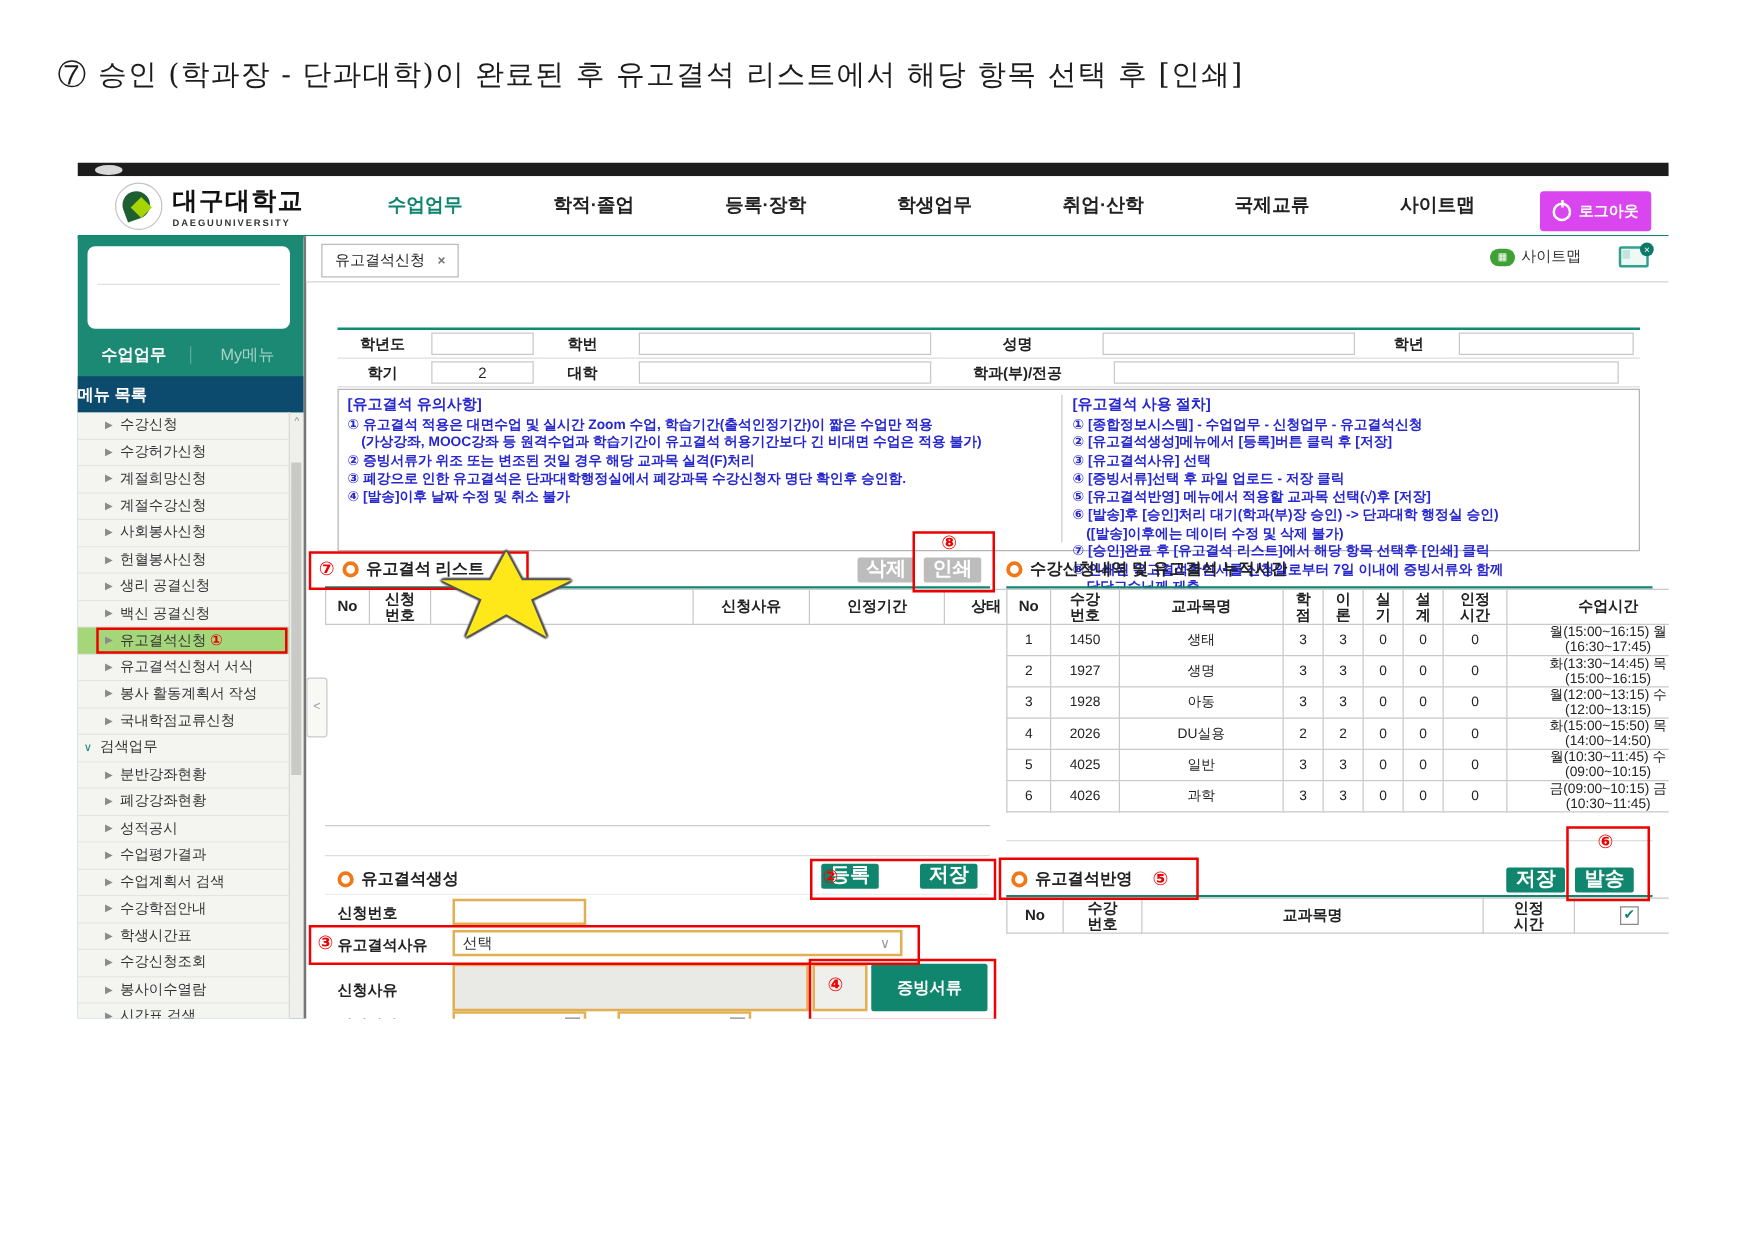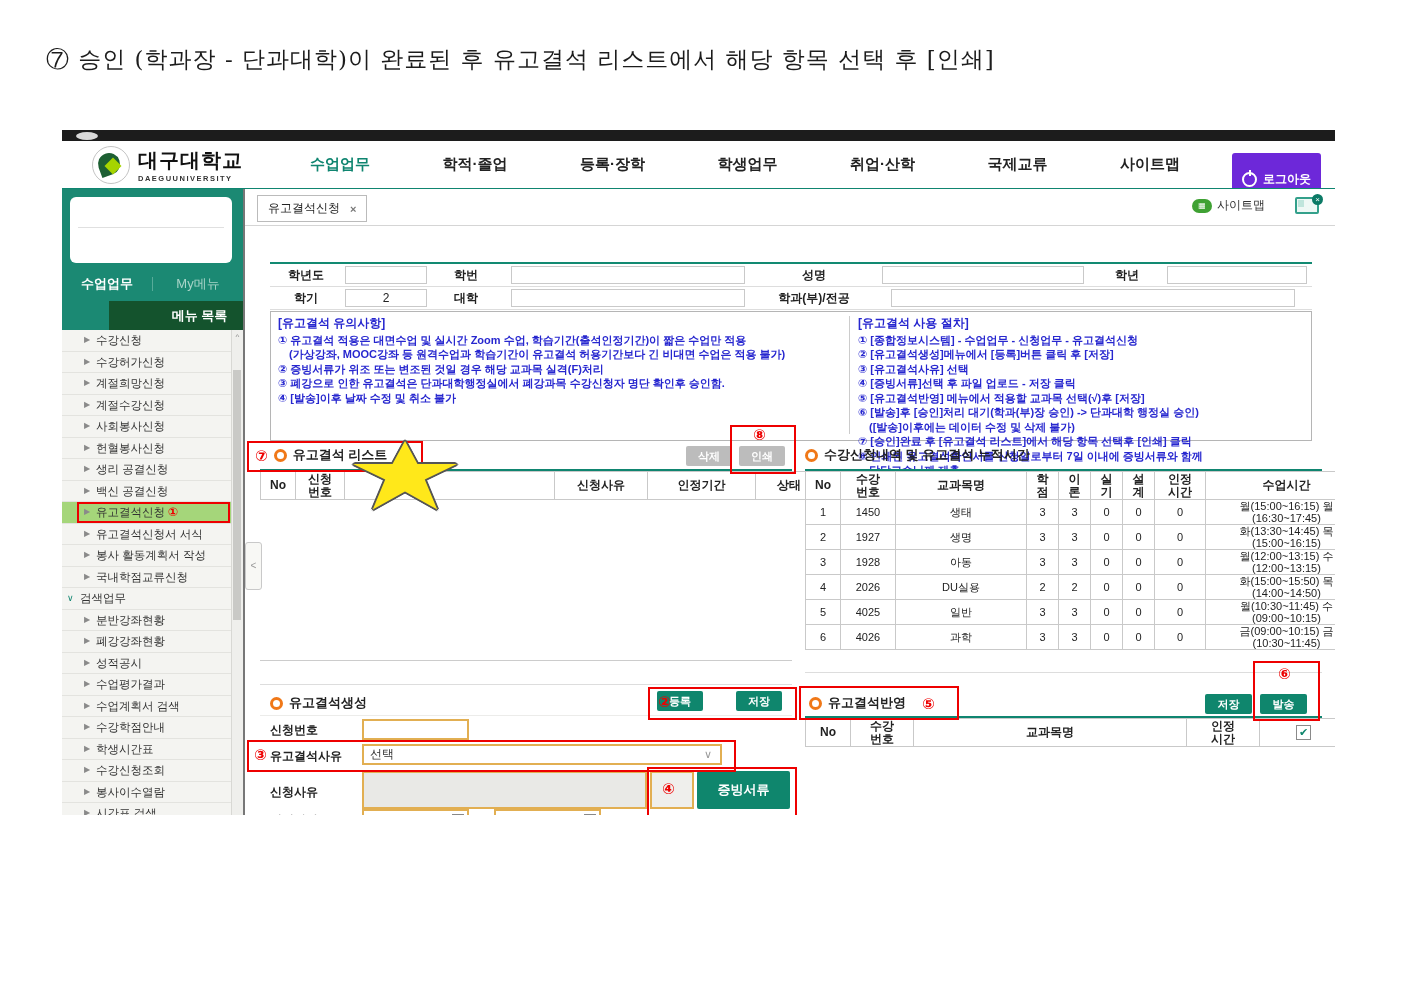--- a/index.html
+++ b/index.html
@@ -19,35 +19,35 @@
   .logo{position:absolute;left:30px;top:5px;display:flex;align-items:center;gap:8px;}
   .logo-mark{position:relative;width:36px;height:36px;border:1px solid #c4c4c4;border-radius:50%;background:#fff;overflow:hidden;}
   .logo-leaf{position:absolute;left:5px;top:6px;width:22px;height:22px;background:#1d5f33;border-radius:50% 50% 50% 0;transform:rotate(-20deg);}
   .logo-diamond{position:absolute;left:14px;top:13px;width:12px;height:12px;background:#a6d400;transform:rotate(45deg);}
   .logo-text b{display:block;font-size:20px;color:#111;letter-spacing:1px;}
   .logo-text span{display:block;font-size:7.5px;color:#333;letter-spacing:1.5px;font-weight:bold;}
 
   .nav{position:absolute;left:248px;top:0;width:870px;height:47px;display:flex;align-items:center;justify-content:space-between;}
   .nav-item{font-size:15px;font-weight:bold;color:#222;cursor:pointer;white-space:nowrap;}
   .nav-item.active{color:#0f8570;}
-  .logout-btn{position:absolute;right:14px;top:12px;height:24px;padding:14px 10px;background:#6d28d9;border-radius:3px;
+  .logout-btn{position:absolute;right:14px;top:12px;height:24px;padding:4px 10px;background:#d946ef;border-radius:3px;
         color:#fff;font-size:12px;font-weight:bold;display:flex;align-items:center;gap:6px;}
   .power-ico{position:relative;width:11px;height:11px;border:2px solid #fff;border-radius:50%;display:inline-block;}
   .power-ico::after{content:"";position:absolute;left:50%;top:-4px;transform:translateX(-50%);width:2px;height:6px;background:#fff;}
 
   
   .sidebar{position:absolute;left:0;top:59px;width:181px;height:626px;background:#1b8973;}
   .profile-box{position:absolute;left:8px;top:8px;width:162px;height:66px;background:#fff;border-radius:6px;}
   .profile-box::after{content:"";position:absolute;left:8px;right:8px;top:30px;height:1px;background:#e0e0e0;}
   .side-tabs{position:absolute;left:0;top:82px;width:100%;height:26px;display:flex;align-items:center;}
   .side-tab{flex:1;text-align:center;font-size:13px;font-weight:bold;color:#fff;}
   .side-tab.inactive{color:#a8d4c8;font-weight:normal;}
   .side-tab-div{width:1px;height:14px;background:#57ab99;}
-  .menu-header{position:absolute;left:0;top:112px;width:100%;height:29px;background:#14532d;color:#fff;
-        font-size:13px;font-weight:bold;text-align:center;line-height:29px;margin-left:47px;}
+  .menu-header{position:absolute;left:0;top:112px;width:100%;height:29px;background:#0c4a6e;color:#fff;
+        font-size:13px;font-weight:bold;line-height:29px;}
   .menu-list{position:absolute;left:0;top:141px;width:170px;height:485px;background:#f2f2ef;overflow:hidden;}
   .menu-item{position:relative;height:20.5px;line-height:20.5px;font-size:11.5px;color:#333;
         border-bottom:1px solid #e3e3df;background:#f4f4f1;padding-left:34px;white-space:nowrap;cursor:pointer;}
   .menu-item .arrow{position:absolute;left:22px;top:0;color:#8a8a8a;font-size:8px;}
   .menu-item.section{padding-left:18px;}
   .menu-item.section .arrow{left:5px;color:#0f8570;font-size:9px;}
   .menu-item.active{background:#a5d67a;}
   .menu-item .red-outline{position:absolute;left:15px;right:2px;top:0;bottom:0;border:2px solid #ee0000;pointer-events:none;}
   .menu-item .badge{color:#ee0000;font-size:12px;font-weight:bold;margin-left:3px;}
   .menu-scroll{position:absolute;right:0;top:141px;width:11px;height:485px;background:#efefec;border-left:1px solid #d8d8d4;}
@@ -92,21 +92,21 @@
 
   
   .rnum{color:#ee0000;font-size:15px;font-weight:bold;line-height:1;}
   .red-box{position:absolute;border:2px solid #ee0000;pointer-events:none;z-index:4;}
   .bullet{display:inline-block;width:7px;height:7px;border:3px solid #f07818;border-radius:50%;background:#fff;}
 
   .sec-title{font-size:13px;font-weight:bold;color:#222;display:flex;align-items:center;gap:6px;white-space:nowrap;}
   .teal-line{position:absolute;height:2px;background:#0f8570;}
   .gray-divider{position:absolute;height:1px;background:#ddd;}
 
-  .btn{height:20px;border-radius:2px;color:#fff;font-size:11px;font-weight:bold;text-align:center;line-height:20px;cursor:pointer;}
+  .btn{height:20px;border-radius:2px;color:#fff;font-size:16px;font-weight:bold;text-align:center;line-height:20px;cursor:pointer;}
   .btn-teal{background:#0f866d;}
   .btn-gray{background:#bcbcbc;}
 
   
   table.ui{border-collapse:collapse;table-layout:fixed;background:#fff;}
   table.ui th,table.ui td{border:1px solid #c9c9c9;font-size:11px;color:#222;text-align:center;
         white-space:pre-line;overflow:hidden;padding:0 2px;}
   table.ui th{font-weight:bold;font-size:12px;line-height:13px;height:27px;background:#fff;}
   table.ui td{height:24px;line-height:12px;}
   td.tleft{text-align:left;padding-left:6px;}

